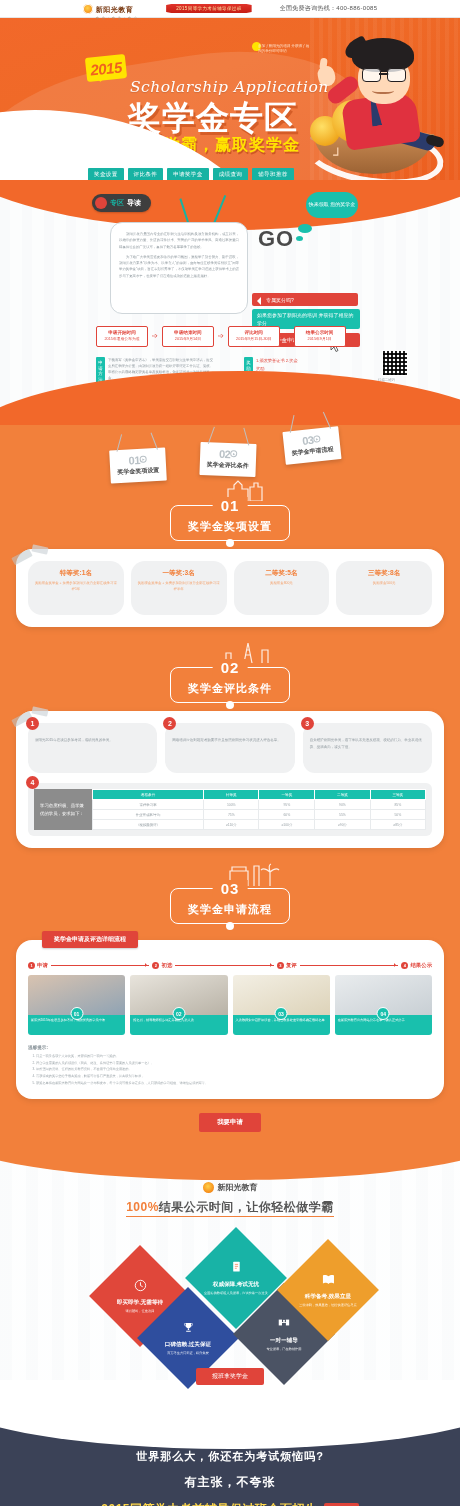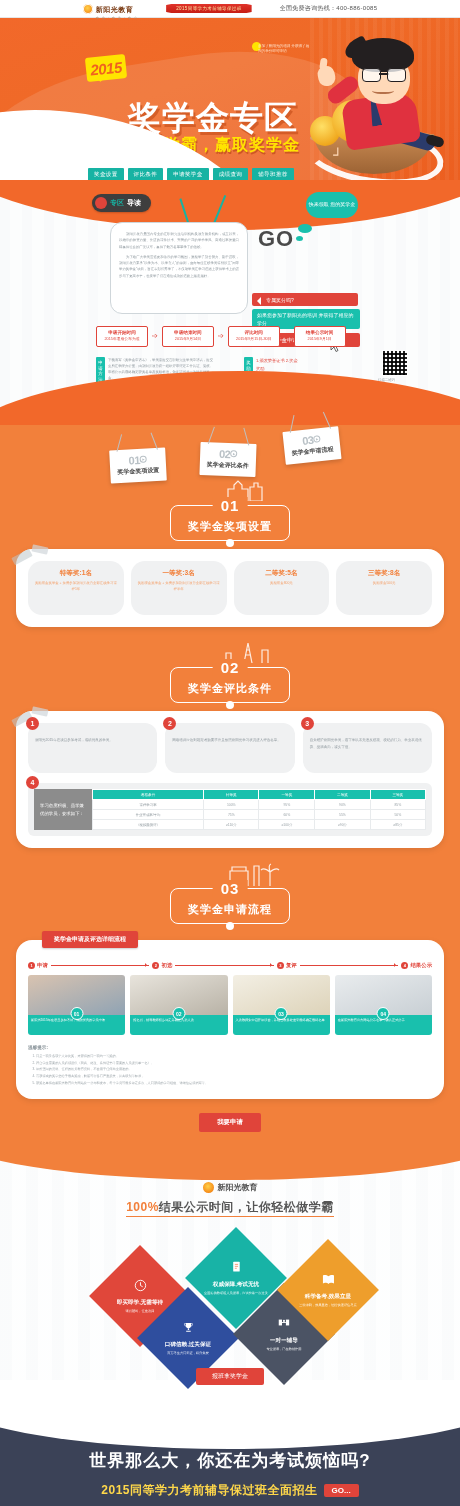--- a/index.html
+++ b/index.html
@@ -380,21 +380,21 @@
   .f-curve{position:absolute;left:-60px;top:-58px;width:580px;height:110px;background:#fff;
     border-radius:0 0 50% 50%;}
   .f-crowd{position:absolute;left:0;bottom:0;width:460px;height:92px;opacity:.18;
     background:
       radial-gradient(ellipse at 12% 100%,#fff 0 16px,transparent 17px),
       radial-gradient(ellipse at 30% 100%,#fff 0 20px,transparent 21px),
       radial-gradient(ellipse at 52% 100%,#fff 0 18px,transparent 19px),
       radial-gradient(ellipse at 72% 100%,#fff 0 22px,transparent 23px),
       radial-gradient(ellipse at 90% 100%,#fff 0 16px,transparent 17px);
   }
-  .f1{position:relative;text-align:center;margin-top:52px;color:#fff;font-size:17px;
+  .f1{position:relative;text-align:center;margin-top:52px;color:#fff;font-size:11px;
     font-weight:bold;letter-spacing:1px;}
   .f2{position:relative;text-align:center;margin-top:10px;color:#fff;font-size:12px;
     font-weight:bold;letter-spacing:1px;}
   .f3{position:relative;text-align:center;margin-top:10px;color:#ffd84a;font-size:12px;
     font-weight:bold;letter-spacing:.5px;display:flex;align-items:center;
     justify-content:center;gap:6px;}
   .go-btn{background:#e0443a;color:#fff;font-size:8px;padding:2px 8px;border:none;
     border-radius:2px;cursor:pointer;font-weight:bold;position:relative;}
 </style>
 </head>
@@ -440,20 +440,21 @@
       <div class="m-hair2"></div>
         <div class="m-face"></div>
         <div class="m-hair"></div>
       <div class="m-glass">
           <span></span>
         </div>
       <div class="m-smile"></div>
     </div>
 
     <div class="badge2015">2015</div>
+    <div class="hero-script">Scholarship Application</div>
     <div class="hero-title">奖学金专区</div>
     <div class="quote-l">「</div>
     <div class="hero-sub">争做学霸，赢取奖学金</div>
     <div class="quote-r">」</div>
     <div class="hero-white-curve"></div>
 
     <div class="hero-nav">
       <span>奖金设置</span>
       <span>评比条件</span>
       <span>申请奖学金</span>
@@ -807,19 +808,20 @@
     </div>
 
     <button class="g-btn">报班拿奖学金</button>
     <div style="height:12px"></div>
   </div>
 
   <div class="footer">
     <div class="f-curve"></div>
     <div class="f-crowd"></div>
     <div class="f1">世界那么大，你还在为考试烦恼吗?</div>
+    <div class="f2">有主张，不夸张</div>
     <div class="f3">
       <span>2015同等学力考前辅导保过班全面招生</span>
       <button class="go-btn">GO...</button>
     </div>
   </div>
 
 </div>
 
 </body></html>

